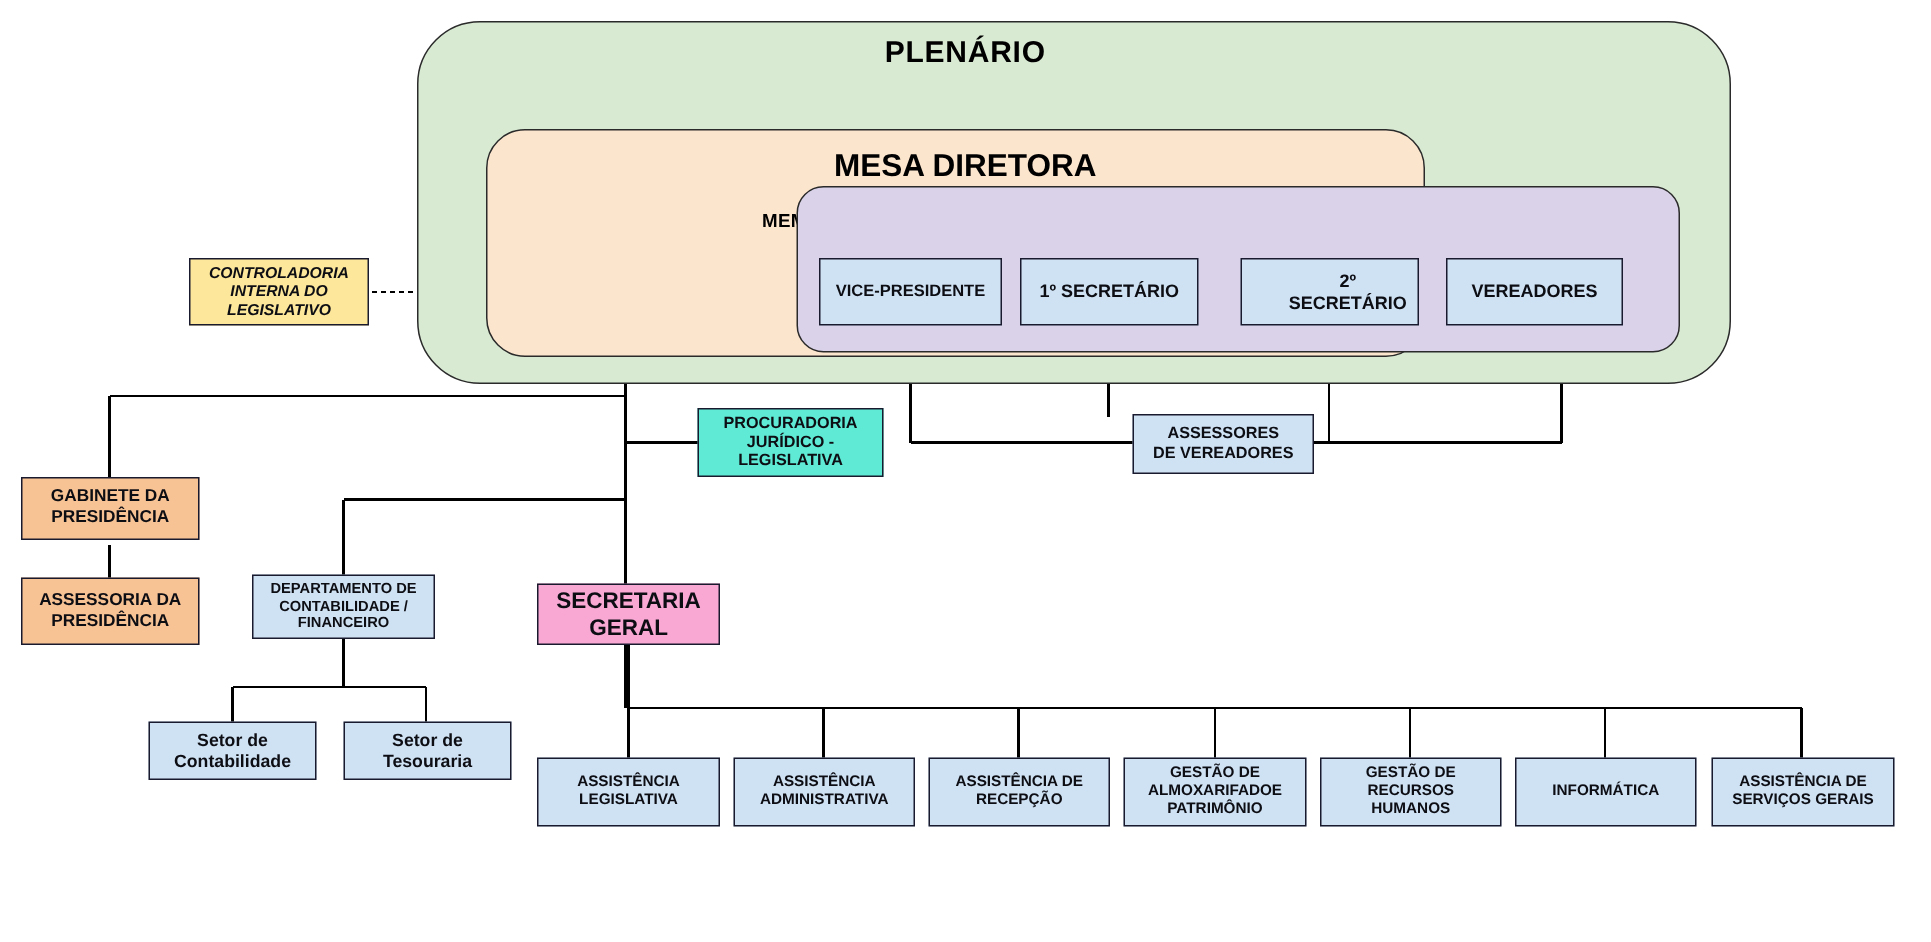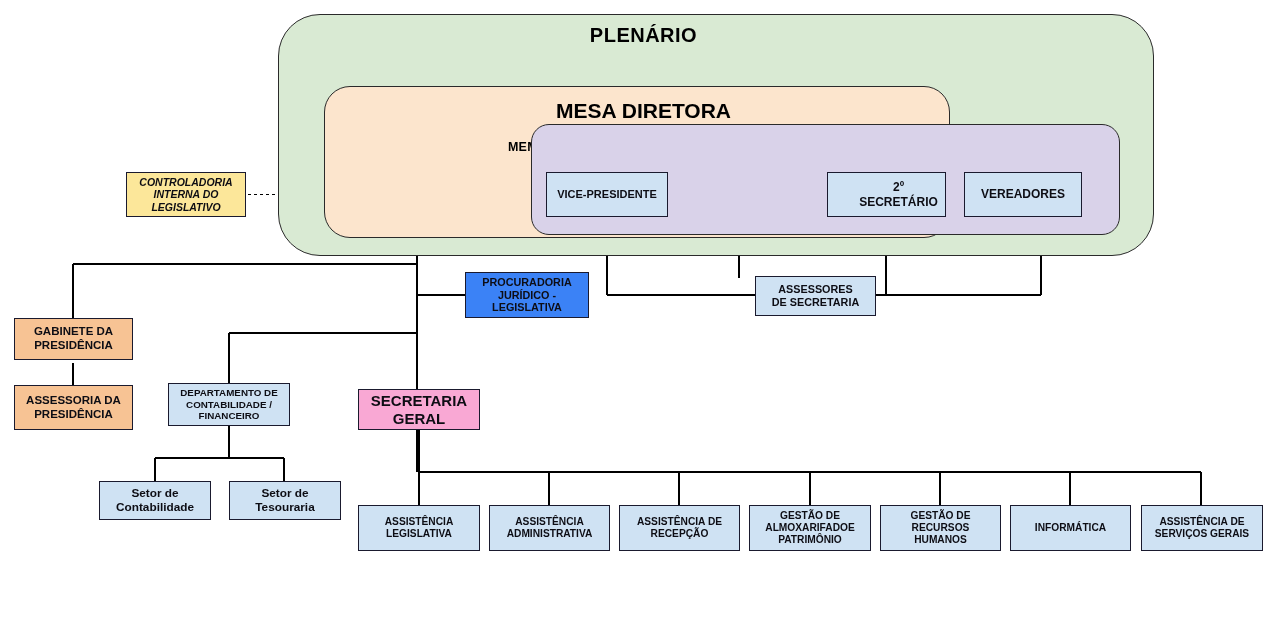--- a/index.html
+++ b/index.html
@@ -65,21 +65,21 @@
     left: 531px; top: 124px; width: 589px; height: 111px;
     background: #d9d2e9;
     border-radius: 18px;
     z-index: 3;
   }
   #comissoes-title { top: 140px; font-size: 12.5px; letter-spacing: 0.2px; }
   
   .blue  { background: #cfe2f3; }
   .orange{ background: #f7c394; }
   .green { background: #f9a8d4; }
-  .pink  { background: #3b82f6; }
+  .pink  { background: #5eead4; }
   .rose  { background: #e09a9e; }
   .yellow{ background: #fce79a; }
 </style>
 </head>
 <body>
 
 <div id="chart">
 
   <div class="container-box" id="plenario-container"></div>
   <div class="container-title" id="plenario-title">PLENÁRIO</div>
@@ -139,39 +139,42 @@
       <div>CONTROLADORIA</div>
       <div>INTERNA DO</div>
       <div>LEGISLATIVO</div>
     </div>
   </div>
 
 
   <div class="node blue" style="left:546px; top:172px; width:122px; height:45px; font-size:11px;">
     <span>VICE-PRESIDENTE</span>
   </div>
+  <div class="node blue" style="left:680px; top:172px; width:119px; height:45px; font-size:12px;">
+    <span>1º SECRETÁRIO</span>
+  </div>
   <div class="node blue" style="left:827px; top:172px; width:119px; height:45px; font-size:12px;padding-left:24px;">
     <span>2º SECRETÁRIO</span>
   </div>
   <div class="node blue" style="left:964px; top:172px; width:118px; height:45px; font-size:12px;">
     <span>VEREADORES</span>
   </div>
 
   <div class="node pink" style="left:465px; top:272px; width:124px; height:46px; font-size:10.8px;">
     <div>
       <div>PROCURADORIA</div>
       <div>JURÍDICO -</div>
       <div>LEGISLATIVA</div>
     </div>
   </div>
 
   <div class="node blue" style="left:755px; top:276px; width:121px; height:40px; font-size:10.8px;">
     <div>
       <div>ASSESSORES</div>
-      <div>DE SECRETARIA</div>
+      <div>DE VEREADORES</div>
     </div>
   </div>
 
   <div class="node orange" style="left:14px; top:318px; width:119px; height:42px; font-size:11.5px;">
     <div>
       <div>GABINETE DA</div>
       <div>PRESIDÊNCIA</div>
     </div>
   </div>
   <div class="node orange" style="left:14px; top:385px; width:119px; height:45px; font-size:11.5px;">

